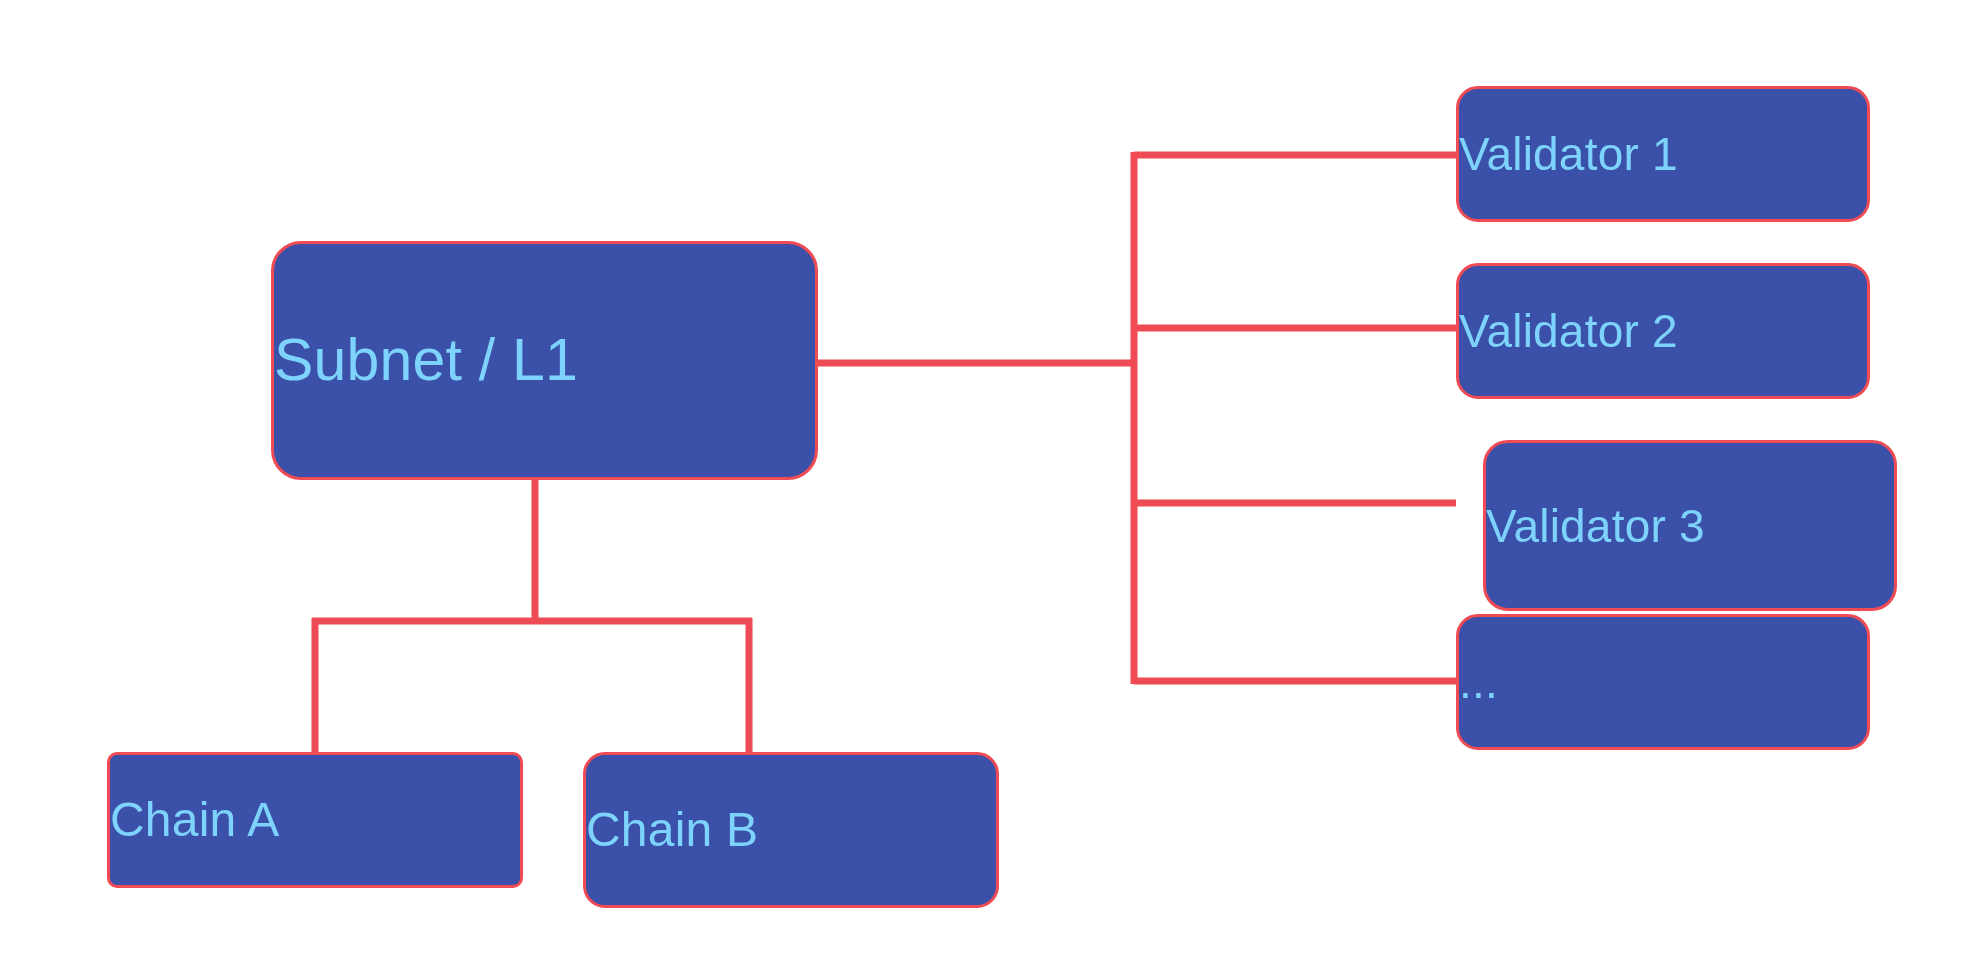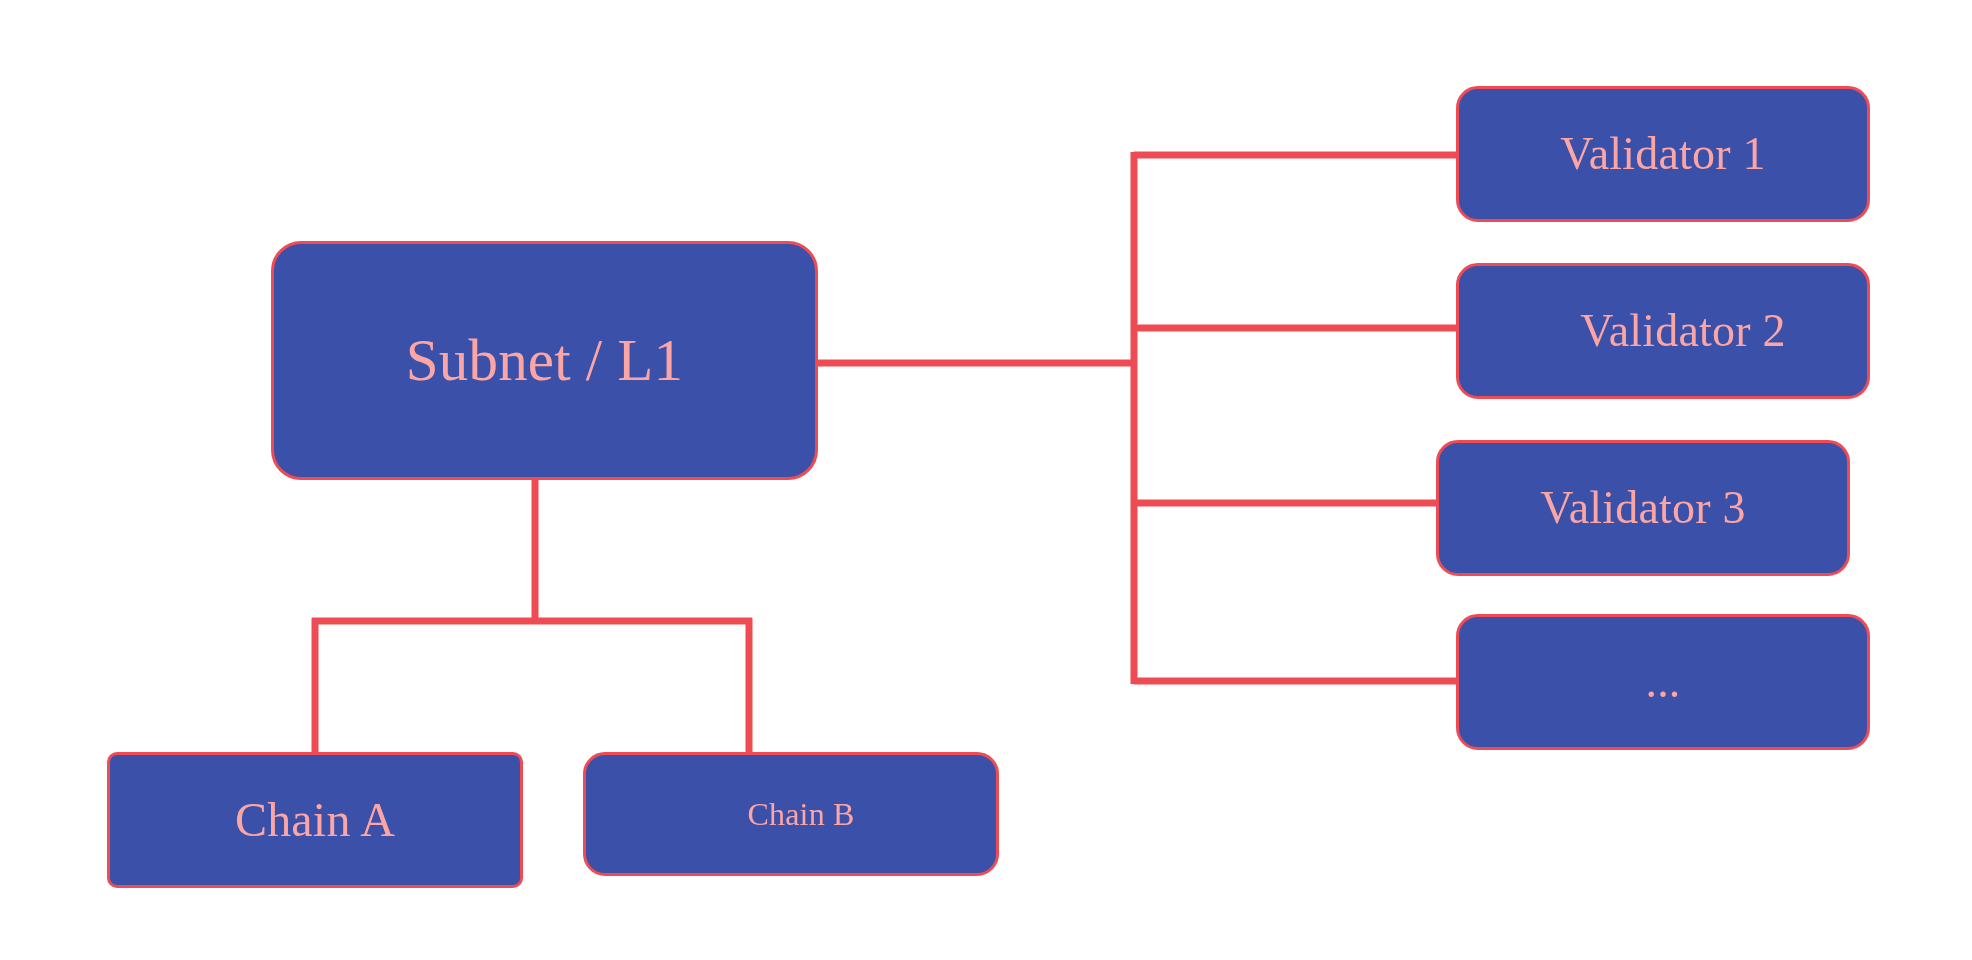--- a/index.html
+++ b/index.html
@@ -25,32 +25,31 @@
     top: 0;
     width: 1972px;
     height: 960px;
     pointer-events: none;
   }
   .node {
     position: absolute;
     box-sizing: border-box;
     display: flex;
     align-items: center;
-    justify-content: center;
+    justify-content: flex-start;
     text-align: center;
-    color: #fca5a5;
+    color: #7dd3fc;
     background: #3B50A8;
     border: 3px solid #EF4B55;
     border-radius: 22px;
     font-weight: 400;
     letter-spacing: 0.2px;
     line-height: 1;
     z-index: 2;
     user-select: none;
-    font-family: Liberation Serif, serif;
   }
   .node-label {
     display: block;
     white-space: nowrap;
   }
 
   
   #node-subnet {
     left: 271px;
     top: 241px;
@@ -66,29 +65,28 @@
     top: 752px;
     width: 416px;
     height: 136px;
     font-size: 48px;
     border-radius: 10px;
   }
   #node-chain-b {
     left: 583px;
     top: 752px;
     width: 416px;
-    height: 124px;
-    font-size: 32px;
-    padding-left: 20px;
+    height: 156px;
+    font-size: 48px;
   }
 
   
   #node-validator-1 { left: 1456px; top: 86px;  width: 414px; height: 136px; font-size: 46px; }
-  #node-validator-2 { left: 1456px; top: 263px; width: 414px; height: 136px; font-size: 46px; padding-left: 40px; }
-  #node-validator-3 { left: 1436px; top: 440px; width: 414px; height: 136px; font-size: 46px; }
+  #node-validator-2 { left: 1456px; top: 263px; width: 414px; height: 136px; font-size: 46px; }
+  #node-validator-3 { left: 1483px; top: 440px; width: 414px; height: 171px; font-size: 46px; border-radius: 25px; }
   #node-validator-more { left: 1456px; top: 614px; width: 414px; height: 136px; font-size: 46px; }
 </style>
 </head>
 <body>
 
 <div id="canvas">
 
   <svg id="wires" viewBox="0 0 1972 960" width="1972" height="960" xmlns="http://www.w3.org/2000/svg">
 
     <g fill="none" stroke="#EF4B55" stroke-width="7" stroke-linecap="butt">

